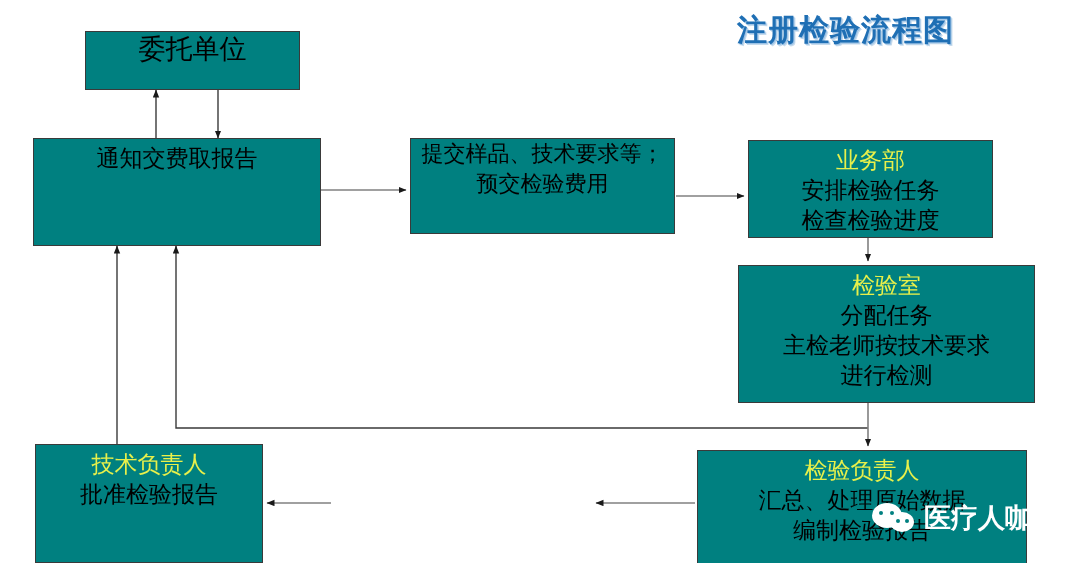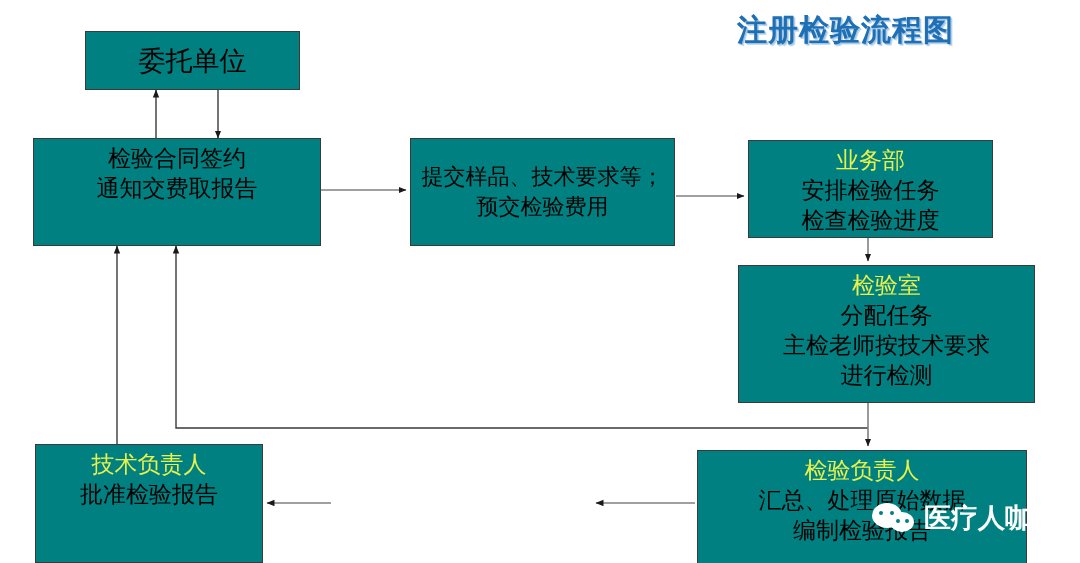--- a/index.html
+++ b/index.html
@@ -34,21 +34,21 @@
     display:block;
     width:100%;
     text-align:center;
     color:#000000;
     font-size:23px;
     line-height:30px;
     white-space:nowrap;
     font-family:"DejaVu Sans","Liberation Sans",sans-serif;
   }
   .node .ln.hl{ color:#e8f04a; }
-  .node.center{ justify-content:center; padding-top:0; }
+  .node.center{ padding-top:0; }
 
   svg#wires{position:absolute;left:0;top:0;width:1080px;height:563px;pointer-events:none;}
 
   .wm{
     position:absolute;
     display:flex;
     align-items:center;
     gap:6px;
     color:#ffffff;
     font-size:27px;
@@ -94,25 +94,24 @@
       <path d="M695,503 L596,503" marker-end="url(#ahGray)"></path>
       <path d="M331,503 L267,503" marker-end="url(#ahGray)"></path>
     </g>
   </svg>
 
   <div class="node center" style="left:85px; top:31px; width:215px; height:59px;">
     <span class="ln" style="font-size:27px;line-height:34px;">委托单位</span>
   </div>
 
   <div class="node" style="left:33px; top:138px; width:288px; height:108px;">
-    <span class="ln">检验合同签约</span>
     <span class="ln">通知交费取报告</span>
   </div>
 
-  <div class="node center" style="left:410px; top:138px; width:265px; height:108px;">
+  <div class="node center" style="left:410px; top:138px; width:265px; height:96px;">
     <span class="ln" style="font-size:22px;">提交样品、技术要求等；</span>
     <span class="ln" style="font-size:22px;">预交检验费用</span>
   </div>
 
   <div class="node" style="left:748px; top:140px; width:245px; height:98px;">
     <span class="ln hl">业务部</span>
     <span class="ln">安排检验任务</span>
     <span class="ln">检查检验进度</span>
   </div>
 

